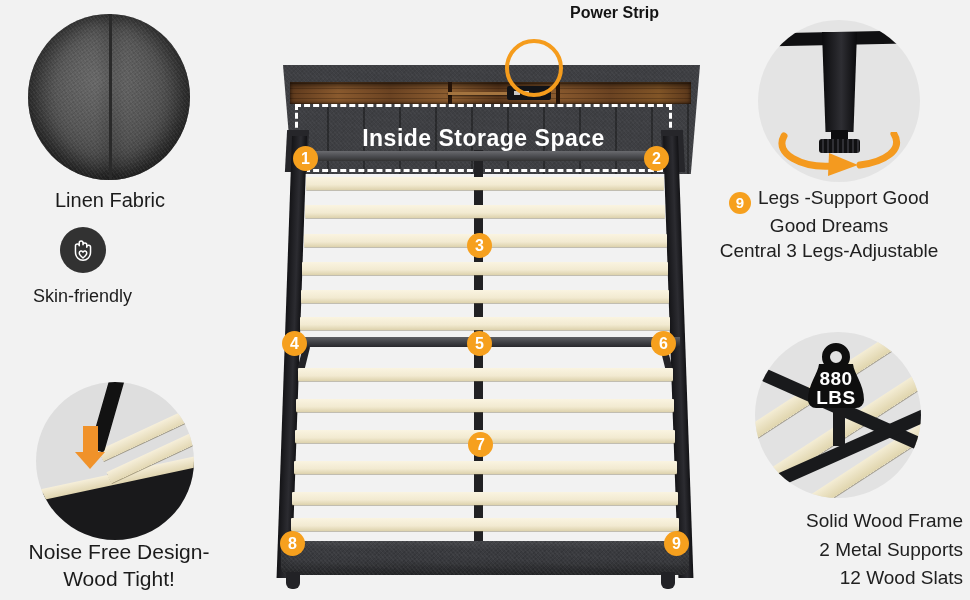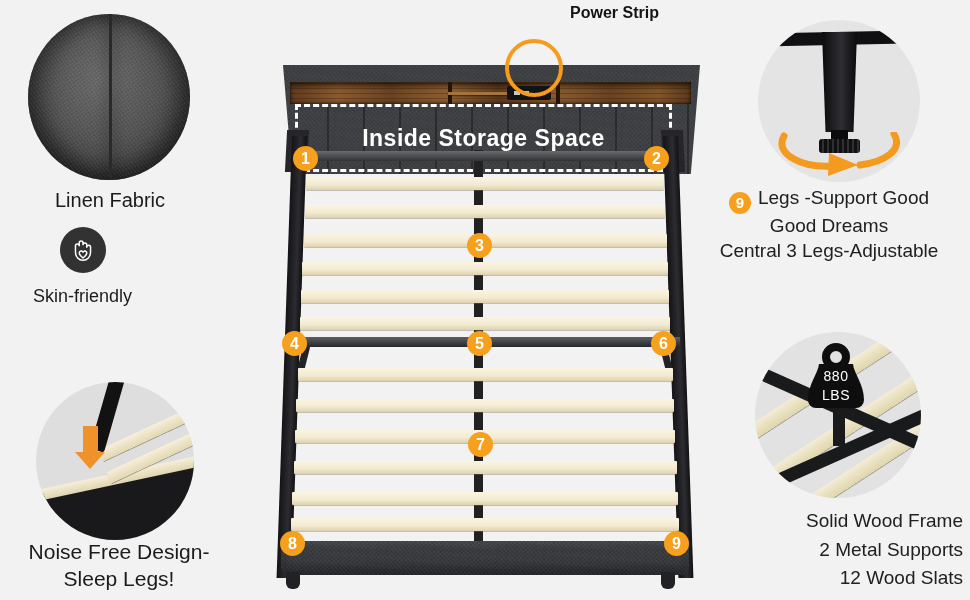--- a/index.html
+++ b/index.html
@@ -35,21 +35,21 @@
     background:linear-gradient(#f6efda,#e0d5b0);}
   .n-arrow-shaft{position:absolute;left:47px;top:44px;width:15px;height:26px;background:#f0922a;}
   .n-arrow-head{position:absolute;left:39px;top:70px;width:0;height:0;
     border-left:15px solid transparent;border-right:15px solid transparent;border-top:17px solid #f0922a;}
 
   .cap-circle{left:755px;top:332px;width:166px;height:166px;background:#e2e2e2;}
   .c-wood{position:absolute;height:15px;background:linear-gradient(#f4edd5,#e0d5ad);transform:rotate(-33deg);box-shadow:0 1px 0 rgba(90,80,50,.45);}
   .c-metal{position:absolute;height:13px;background:#191a1c;}
   .c-joint{position:absolute;left:78px;top:68px;width:12px;height:46px;background:#1a1a1c;}
   .weight{position:absolute;left:47px;top:10px;width:68px;height:82px;text-align:center;}
-  .weight-text{position:absolute;left:0;width:68px;color:#fff;font-weight:normal;font-size:14px;letter-spacing:.5px;}
+  .weight-text{position:absolute;left:0;width:68px;color:#fff;font-weight:bold;font-size:19px;letter-spacing:.5px;}
 
   
   .feature{position:absolute;left:33px;display:flex;align-items:center;gap:13px;flex-direction:column;}
   .ficon{width:46px;height:46px;border-radius:50%;background:#323232;display:flex;align-items:center;justify-content:center;flex:0 0 auto;}
   .flabel{font-size:18px;font-weight:500;color:#1c1c1c;white-space:nowrap;}
 
   .caption{position:absolute;text-align:center;font-weight:500;color:#1b1b1b;}
   .linen-label{left:25px;top:189px;width:170px;font-size:20px;}
   .noise-text{left:5px;top:538px;width:228px;font-size:21px;line-height:27px;}
 
@@ -134,21 +134,21 @@
     <div class="n-band"></div>
     <div class="n-band-slat"></div>
     <div class="n-wood" style="left:58px;top:36px;width:150px"></div>
     <div class="n-wood" style="left:66px;top:58px;width:150px"></div>
     <div class="n-strap"></div>
     <div class="n-arrow-shaft"></div>
     <div class="n-arrow-head"></div>
   </div>
   <div class="caption noise-text">
     <div>Noise Free Design-</div>
-    <div>Sleep Legs!</div>
+    <div>Wood Tight!</div>
   </div>
 
   <div class="power-label">Power Strip</div>
 
   <div class="headboard">
     <div class="hb-tex"></div>
     <div class="hb-wood">
       <div class="hb-div" style="left:158px"></div>
       <div class="hb-div" style="left:266px"></div>
       <div class="hb-shelf"></div>

